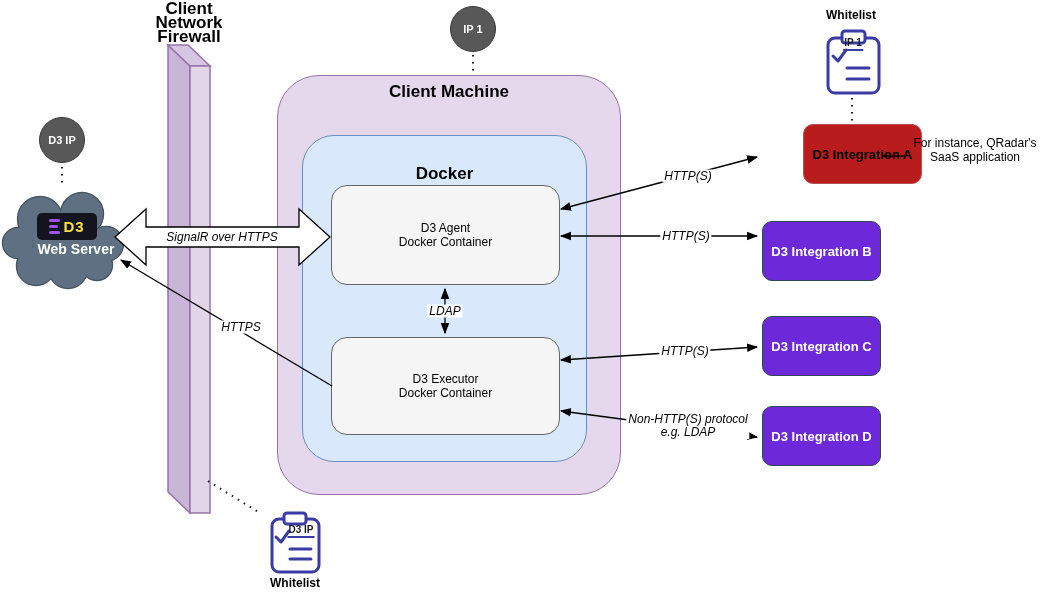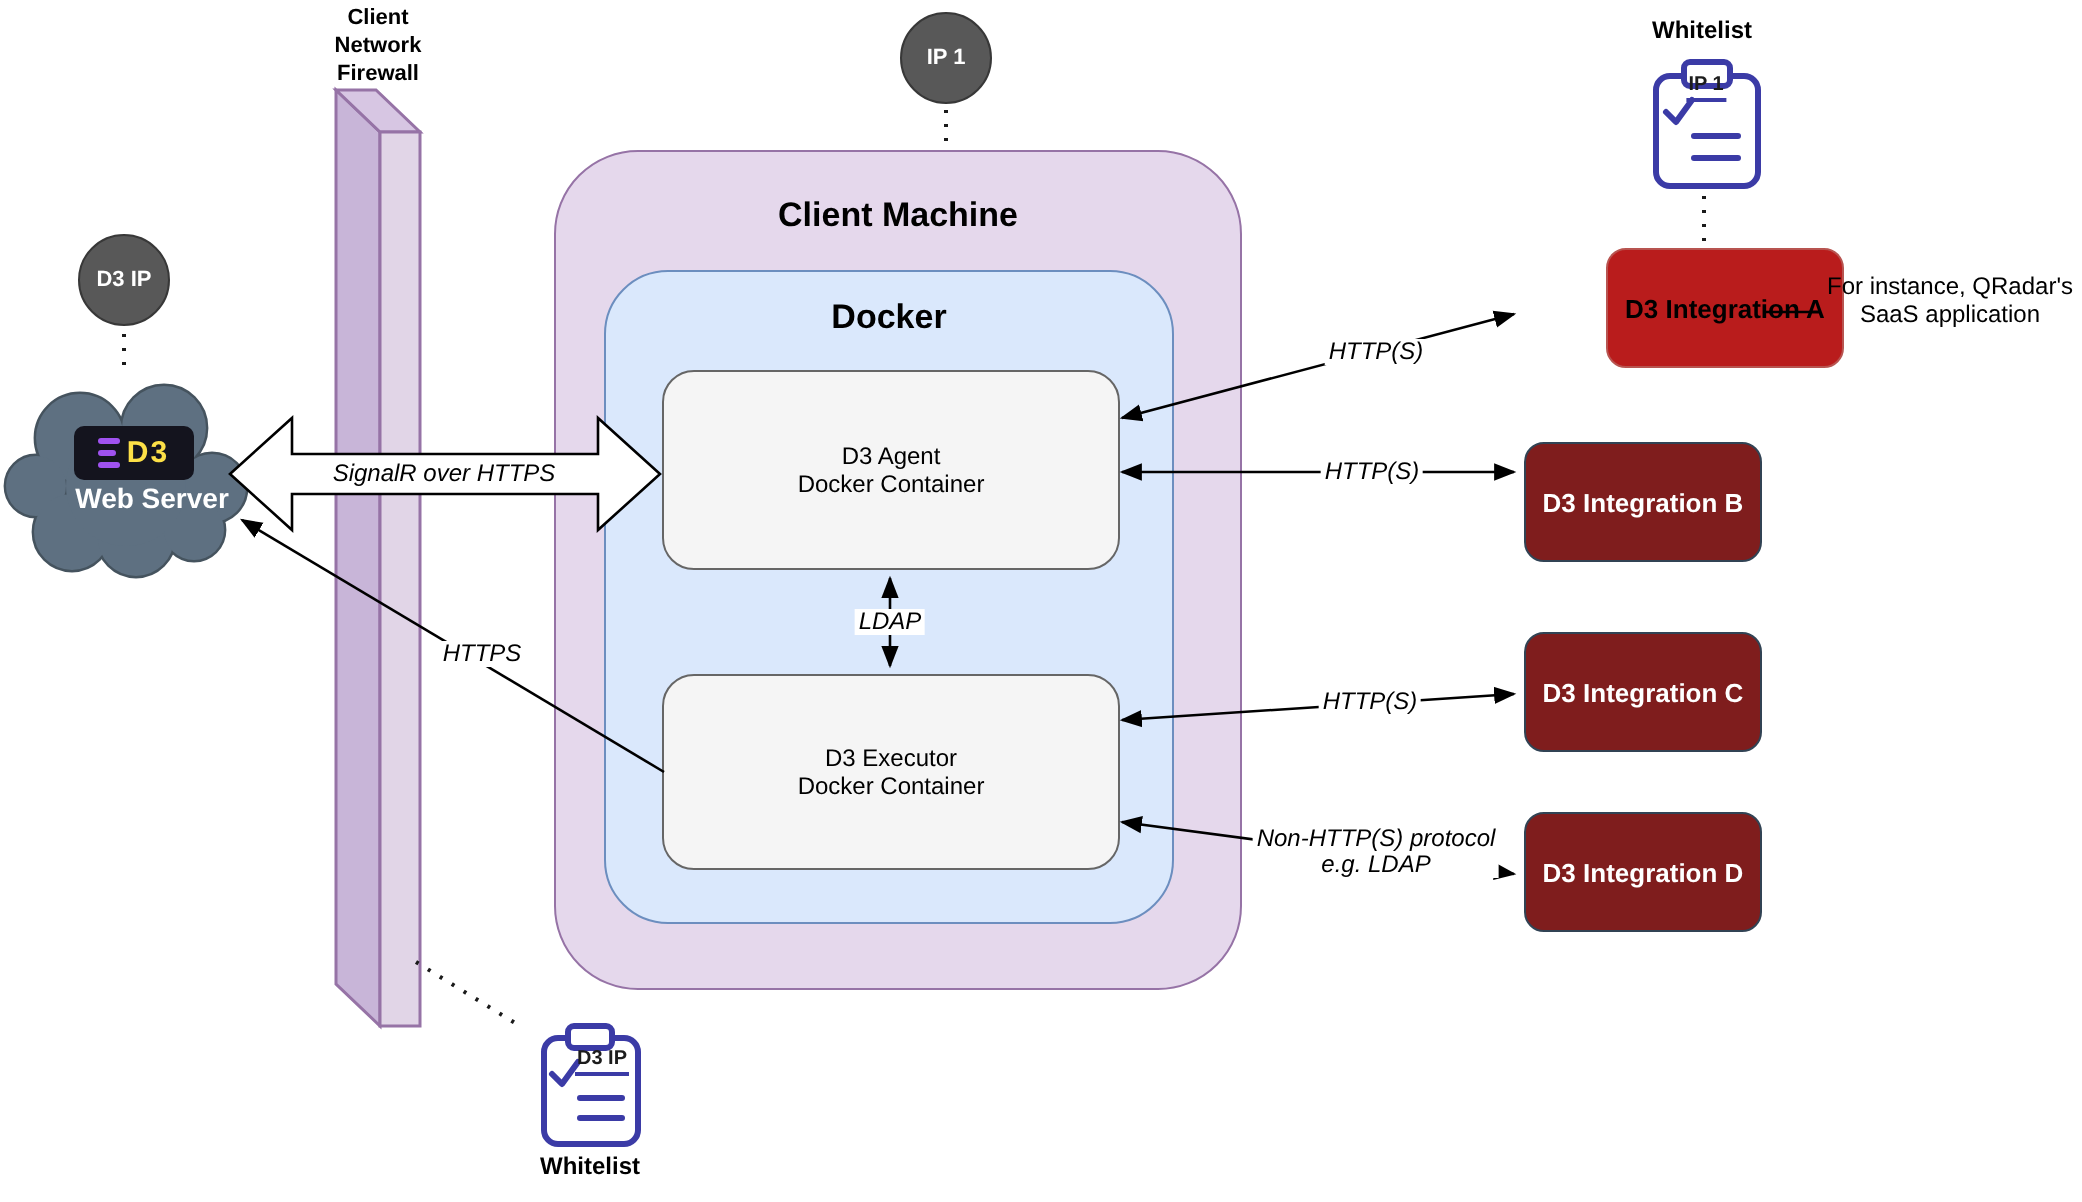--- a/index.html
+++ b/index.html
@@ -10,45 +10,45 @@
   .layer{position:absolute;inset:0;}
   #nodes{z-index:1;}
   #wires{z-index:2;}
   #labels{z-index:3;}
   .abs{position:absolute;}
   .ctr{display:flex;align-items:center;justify-content:center;text-align:center;}
 
   
   .client-machine{left:277px;top:75px;width:344px;height:420px;background:#E5D8EC;
     border:1.6px solid #9673A6;border-radius:42px;box-sizing:border-box;}
-  .client-machine .boxtitle{margin-top:22px;}
+  .client-machine .boxtitle{margin-top:6px;}
   .docker{left:302px;top:135px;width:285px;height:327px;background:#DAE8FC;
     border:1.6px solid #6C8EBF;border-radius:32px;box-sizing:border-box;}
-  .docker .boxtitle{margin-top:13px;}
+  .docker .boxtitle{margin-top:28px;}
   .boxtitle{font-size:17px;font-weight:bold;text-align:center;}
 
   .container-box{background:#F5F5F5;border:1.4px solid #666666;border-radius:16px;
     box-sizing:border-box;font-size:12px;line-height:14px;}
   .agent{left:331px;top:185px;width:229px;height:100px;}
   .executor{left:331px;top:337px;width:229px;height:98px;}
 
   .integration{left:762px;width:119px;height:60px;border-radius:10px;box-sizing:border-box;
     font-size:13px;font-weight:bold;}
   .int-a{top:124px;background:#b91c1c;border:1.6px solid #B85450;color:#000;margin-left:41px;}
-  .int-dark{background:#7f1d1d;border:1.6px solid #314354;color:#fff;align-items:center;}
+  .int-dark{background:#6d28d9;border:1.6px solid #314354;color:#fff;align-items:center;}
   .int-b{top:221px;}
   .int-c{top:316px;}
   .int-d{top:406px;}
 
   .badge{width:46px;height:46px;border-radius:50%;background:#585858;border:1.6px solid #383838;
     color:#fff;font-size:11px;font-weight:bold;box-sizing:border-box;}
   .badge-d3ip{left:39px;top:117px;}
   .badge-ip1{left:450px;top:6px;}
 
-  .blocklabel{font-weight:bold;font-size:11px;line-height:14px;text-align:center;}
+  .blocklabel{font-weight:bold;font-size:17px;line-height:14px;text-align:center;}
   .firewall-label{left:139px;top:2px;width:100px;}
   .whitelist-label-top{left:811px;top:8px;width:80px;font-size:12px;}
   .whitelist-label-bottom{left:255px;top:576px;width:80px;font-size:12px;}
 
   .annotation{left:895px;top:136px;width:160px;font-size:12px;line-height:14px;text-align:center;}
 
   .webserver-label{left:4px;top:241px;width:120px;color:#fff;font-size:14px;font-weight:bold;text-align:center;padding-left:12px;}
   .d3logo{left:37px;top:213px;width:60px;height:27px;background:#14141E;border-radius:5px;
     display:flex;align-items:center;justify-content:center;gap:3px;}
   .d3logo .bars{display:flex;flex-direction:column;gap:2.5px;}

